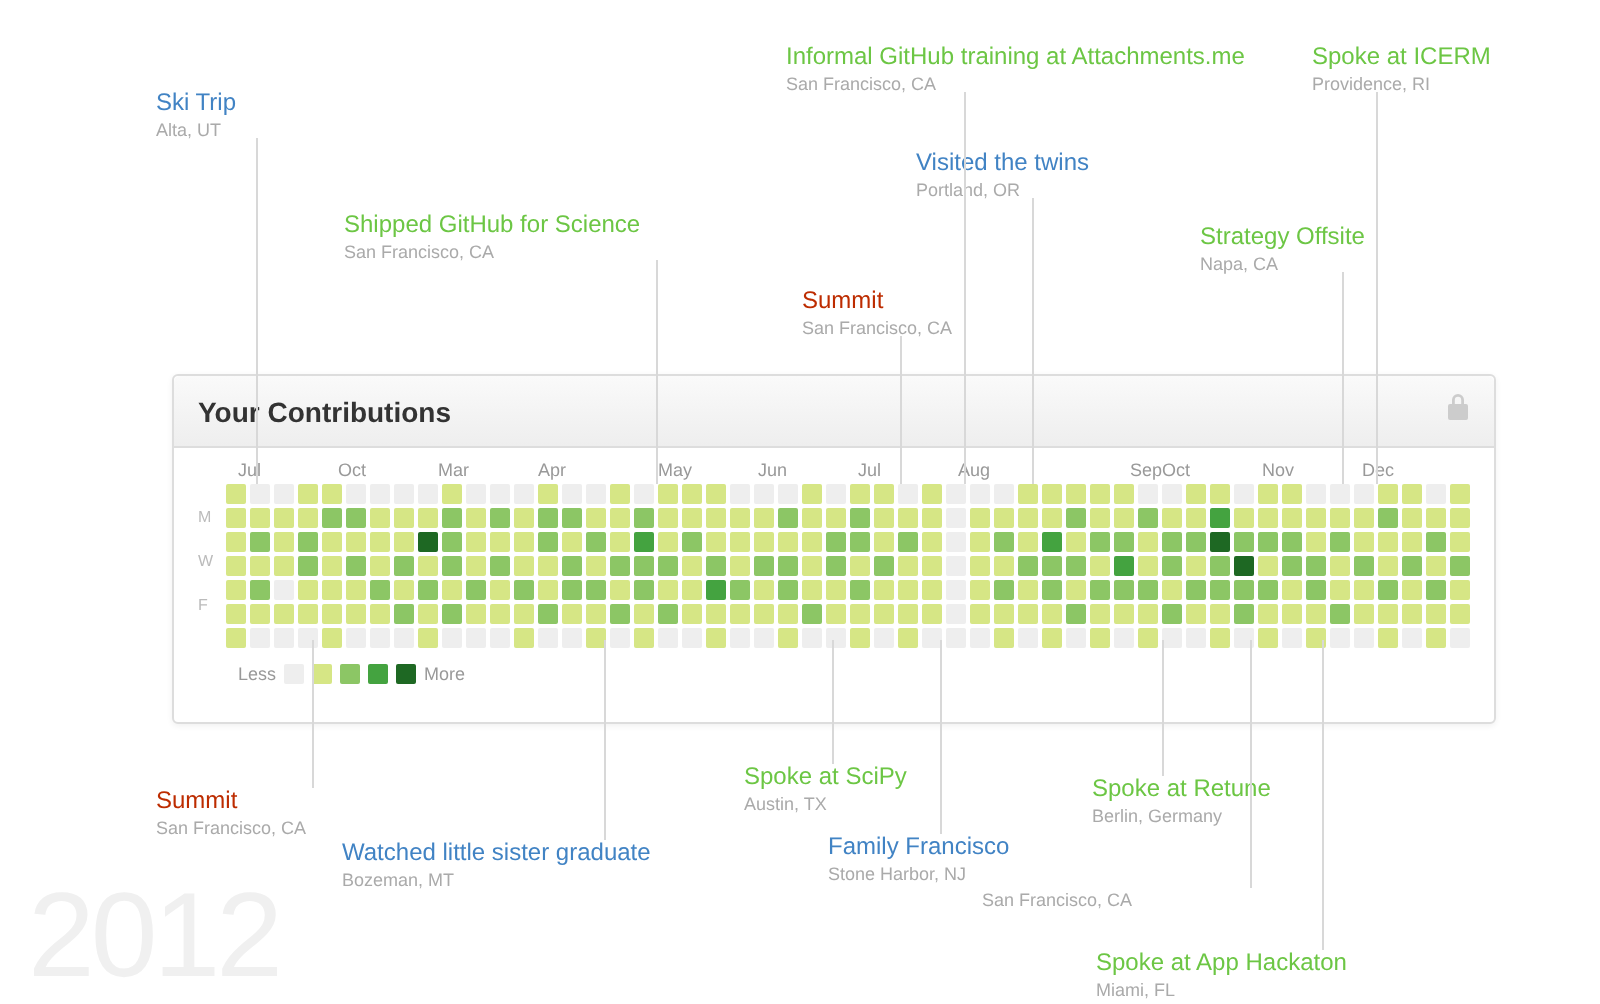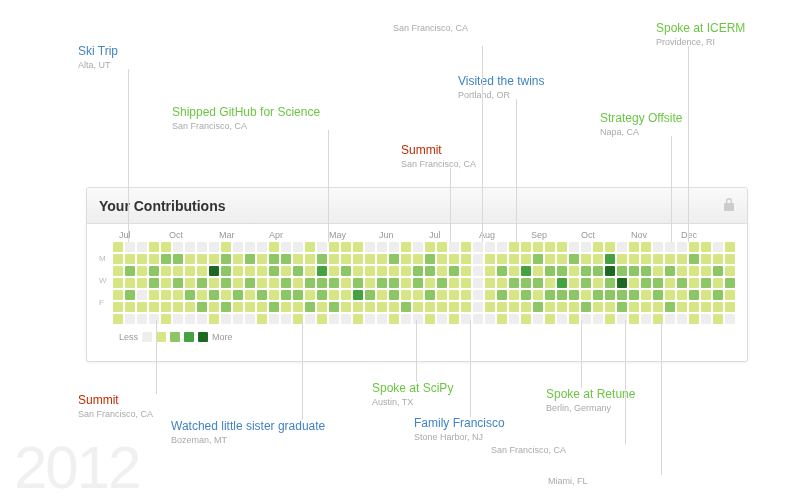--- a/index.html
+++ b/index.html
@@ -63,21 +63,21 @@
     <div class="card-body">
       <div class="months" id="months-row">
           <span style="width: 50px;">Jul</span>
           <span style="width: 50px;">Oct</span>
           <span style="width: 50px;">Mar</span>
           <span style="width: 60px;">Apr</span>
           <span style="width: 50px;">May</span>
           <span style="width: 50px;">Jun</span>
           <span style="width: 50px;">Jul</span>
           <span style="width: 52px;">Aug</span>
-          <span style="width: 50px;">Sep</span>
+          <span style="width: 50px; text-align: right;">Sep</span>
           <span style="width: 50px;">Oct</span>
           <span style="width: 50px;">Nov</span>
           <span style="width: 48px;">Dec</span>
         </div>
       <div class="grid-wrap">
         <div class="dow" id="dow-col">
             <span></span>
             <span>M</span>
             <span></span>
             <span>W</span>
@@ -571,20 +571,21 @@
   <div id="annos">
       <div class="anno blue" style="left: 78px; top: 45px;">
         <div class="t">Ski Trip</div>
         <div class="loc">Alta, UT</div>
       </div>
       <div class="anno green" style="left: 172px; top: 106px;">
         <div class="t">Shipped GitHub for Science</div>
         <div class="loc">San Francisco, CA</div>
       </div>
       <div class="anno green" style="left: 393px; top: 22px;">
+        <div class="t">Informal GitHub training at Attachments.me</div>
         <div class="loc">San Francisco, CA</div>
       </div>
       <div class="anno blue" style="left: 458px; top: 75px;">
         <div class="t">Visited the twins</div>
         <div class="loc">Portland, OR</div>
       </div>
       <div class="anno red" style="left: 401px; top: 144px;">
         <div class="t">Summit</div>
         <div class="loc">San Francisco, CA</div>
       </div>
@@ -613,20 +614,21 @@
         <div class="loc">Stone Harbor, NJ</div>
       </div>
       <div class="anno green" style="left: 546px; top: 388px;">
         <div class="t">Spoke at Retune</div>
         <div class="loc">Berlin, Germany</div>
       </div>
       <div class="anno green" style="left: 491px; top: 444px;">
         <div class="loc">San Francisco, CA</div>
       </div>
       <div class="anno green" style="left: 548px; top: 475px;">
+        <div class="t">Spoke at App Hackaton</div>
         <div class="loc">Miami, FL</div>
       </div>
     </div>
   <div id="lines">
       <div class="line vline" style="left: 128px; top: 69px; height: 173px;"></div>
       <div class="line vline" style="left: 328px; top: 130px; height: 112px;"></div>
       <div class="line vline" style="left: 482px; top: 46px; height: 196px;"></div>
       <div class="line vline" style="left: 516px; top: 99px; height: 143px;"></div>
       <div class="line vline" style="left: 450px; top: 168px; height: 74px;"></div>
       <div class="line vline" style="left: 671px; top: 136px; height: 106px;"></div>

